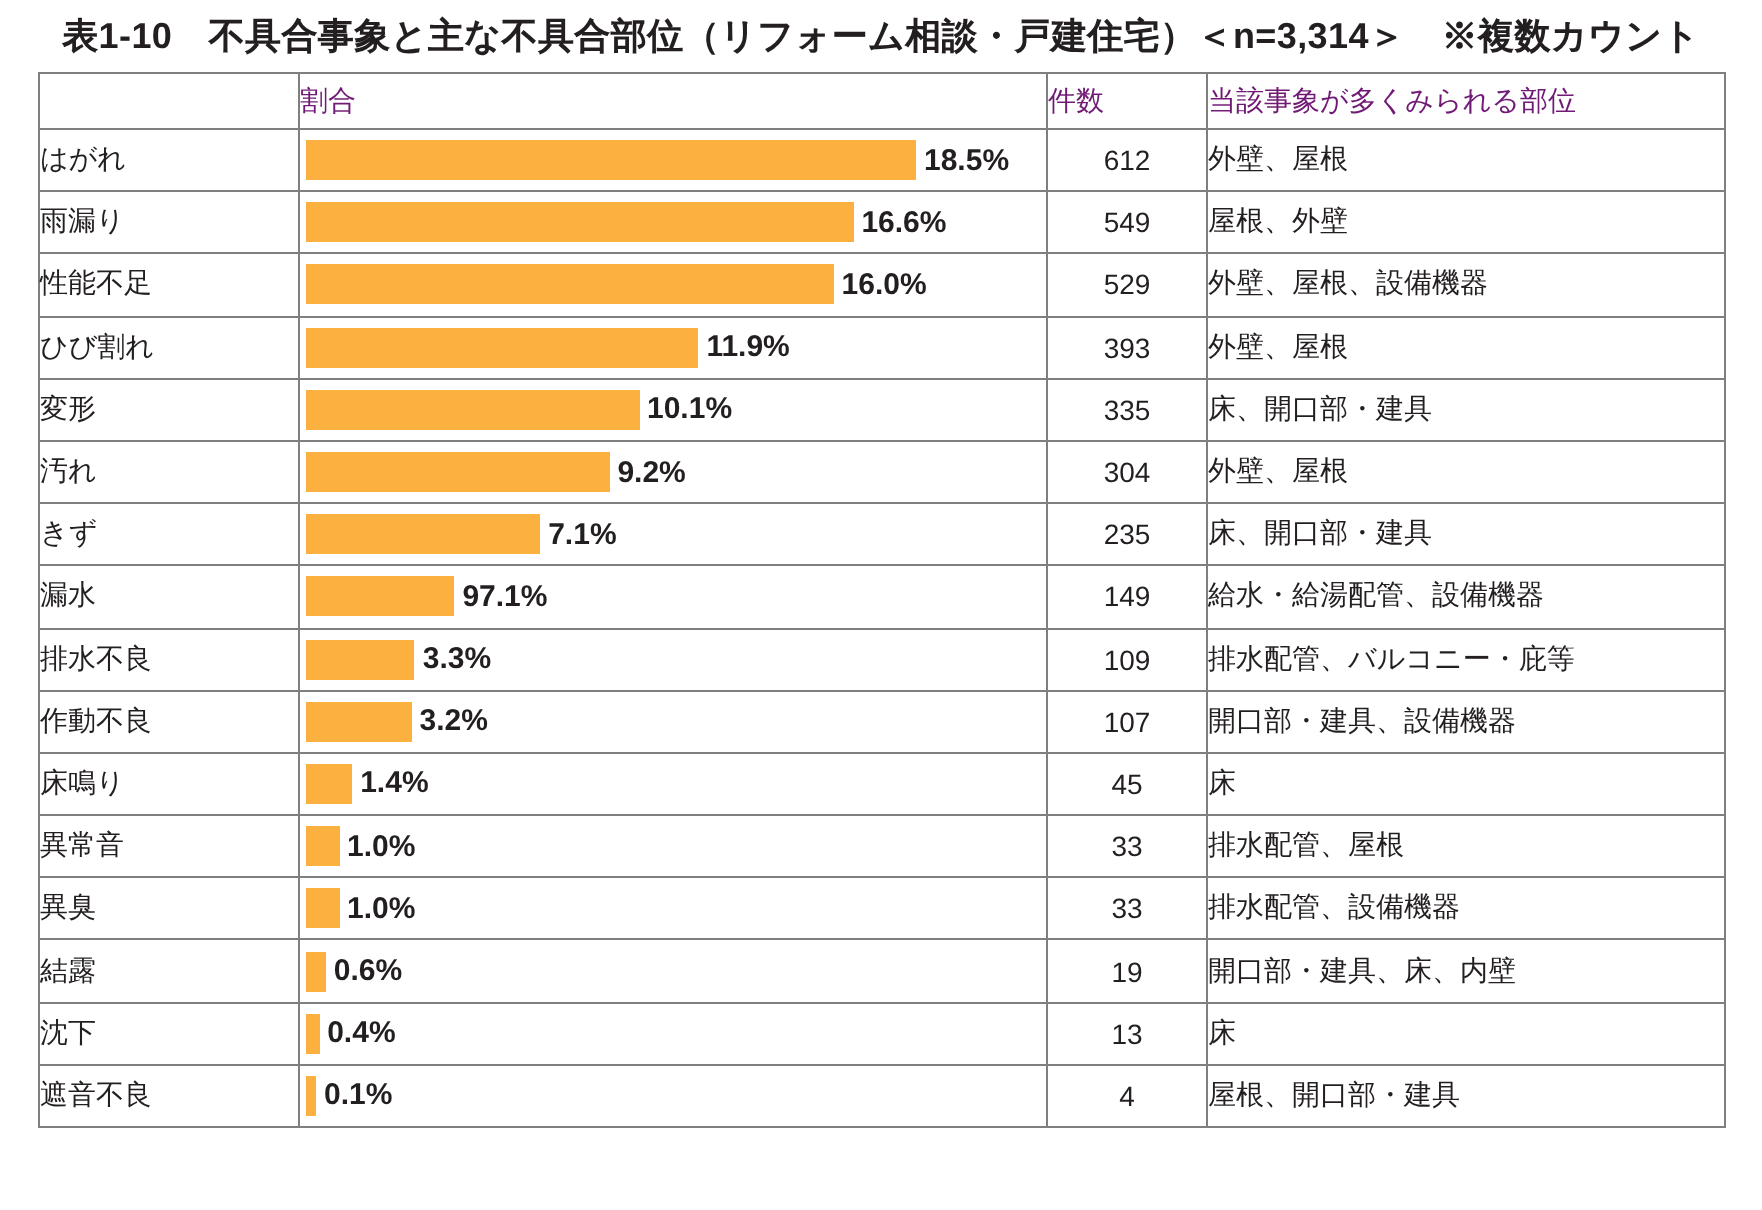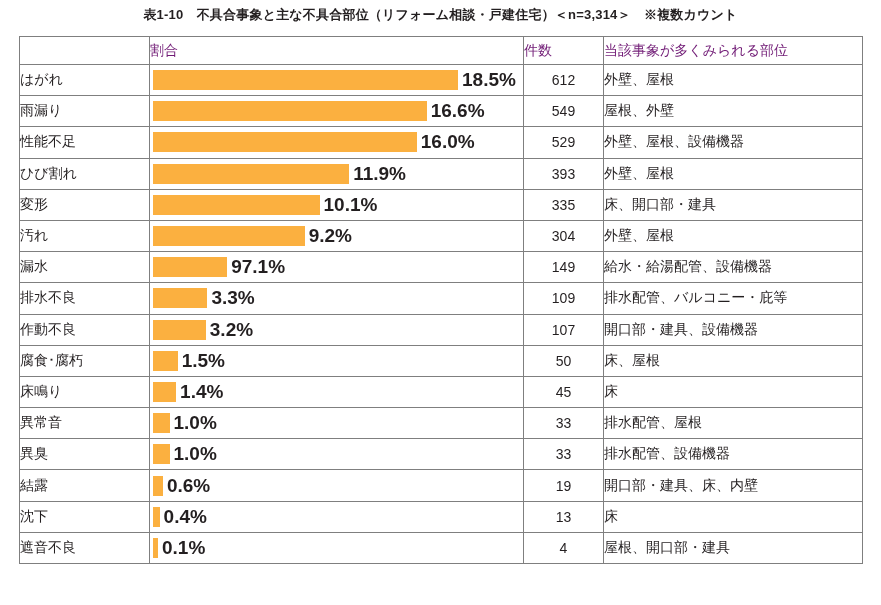--- a/index.html
+++ b/index.html
@@ -19,21 +19,21 @@
     width: 881px;
     height: 605px;
     box-sizing: border-box;
   }
   .title {
     position: absolute;
     left: 0;
     top: 6px;
     width: 881px;
     text-align: center;
-    font-size: 13px;
+    font-size: 18px;
     font-weight: bold;
     letter-spacing: 0.2px;
     white-space: nowrap;
     color: #231f20;
   }
   .table-wrap {
     position: absolute;
     left: 19px;
     top: 36px;
     width: 843px;
@@ -81,21 +81,21 @@
     align-items: center;
     height: 100%;
     padding-left: 3px;
   }
   .bar {
     background: #fbb040;
     height: 20px;
     flex: 0 0 auto;
   }
   .bar-value {
-    font-size: 19px;
+    font-size: 15px;
     font-weight: bold;
     color: #231f20;
     margin-left: 4px;
     white-space: nowrap;
   }
   .cell-count {
     text-align: center;
     padding-right: 10px;
     font-size: 15.5px;
     color: #231f20;
@@ -194,20 +194,31 @@
             <td class="cell-bar">
               <div class="bar-row">
                 <div class="bar" style="width: 151.7px; background: rgb(251, 176, 64);"></div>
                 <span class="bar-value">9.2%</span>
               </div>
             </td>
             <td class="cell-count">304</td>
             <td class="cell-parts">外壁、屋根</td>
           </tr>
           <tr>
+            <td class="cell-label">きず</td>
+            <td class="cell-bar">
+              <div class="bar-row">
+                <div class="bar" style="width: 117.1px; background: rgb(251, 176, 64);"></div>
+                <span class="bar-value">7.1%</span>
+              </div>
+            </td>
+            <td class="cell-count">235</td>
+            <td class="cell-parts">床、開口部・建具</td>
+          </tr>
+          <tr>
             <td class="cell-label">漏水</td>
             <td class="cell-bar">
               <div class="bar-row">
                 <div class="bar" style="width: 74.2px; background: rgb(251, 176, 64);"></div>
                 <span class="bar-value">97.1%</span>
               </div>
             </td>
             <td class="cell-count">149</td>
             <td class="cell-parts">給水・給湯配管、設備機器</td>
           </tr>
@@ -225,31 +236,20 @@
           <tr>
             <td class="cell-label">作動不良</td>
             <td class="cell-bar">
               <div class="bar-row">
                 <div class="bar" style="width: 52.8px; background: rgb(251, 176, 64);"></div>
                 <span class="bar-value">3.2%</span>
               </div>
             </td>
             <td class="cell-count">107</td>
             <td class="cell-parts">開口部・建具、設備機器</td>
-          </tr>
-          <tr>
-            <td class="cell-label">腐食･腐朽</td>
-            <td class="cell-bar">
-              <div class="bar-row">
-                <div class="bar" style="width: 24.7px; background: rgb(251, 176, 64);"></div>
-                <span class="bar-value">1.5%</span>
-              </div>
-            </td>
-            <td class="cell-count">50</td>
-            <td class="cell-parts">床、屋根</td>
           </tr>
           <tr>
             <td class="cell-label">床鳴り</td>
             <td class="cell-bar">
               <div class="bar-row">
                 <div class="bar" style="width: 23.1px; background: rgb(251, 176, 64);"></div>
                 <span class="bar-value">1.4%</span>
               </div>
             </td>
             <td class="cell-count">45</td>

